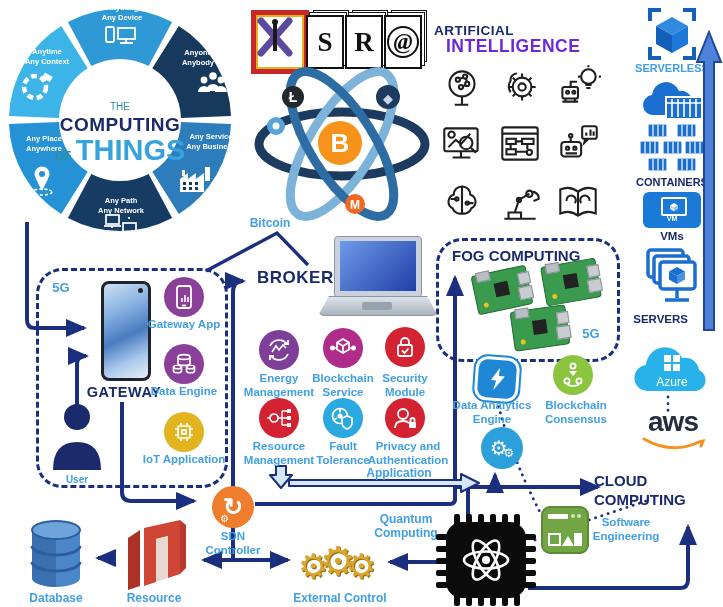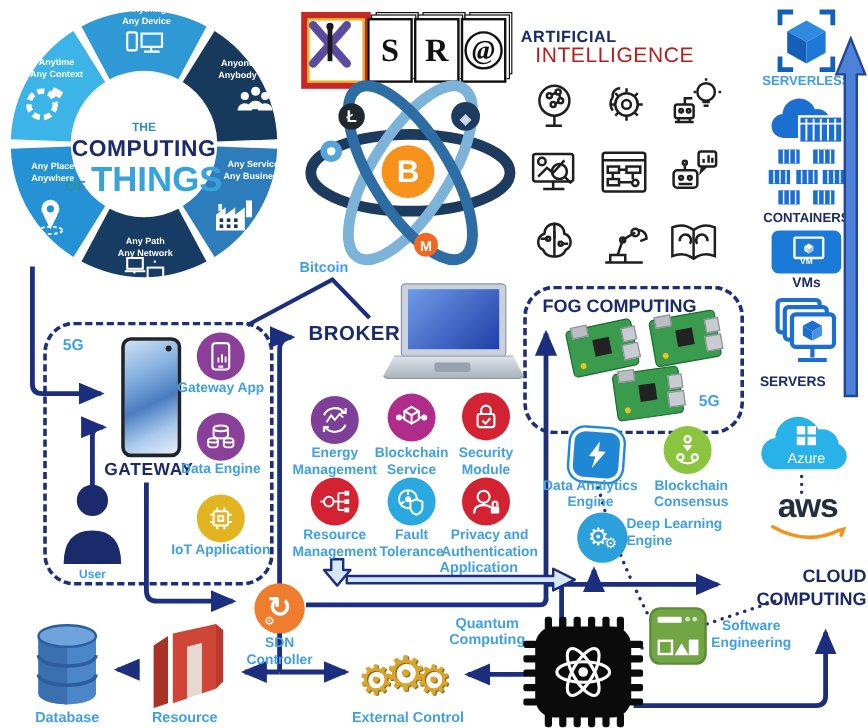--- a/index.html
+++ b/index.html
@@ -131,21 +131,21 @@
     </div>
   <div class="wlbl" style="left:14px;top:134px;width:60px">
       <div>Any Place</div>
       <div>Anywhere</div>
     </div>
   <div class="wlbl" style="left:17px;top:47px;width:60px">
       <div>Anytime</div>
       <div>Any Context</div>
     </div>
   <div class="abs" style="left:50px;top:96px;width:140px;text-align:center">
-    <div><span style="font-size:10px;font-weight:700;color:#2f8fa8">THE</span>
+    <div><span style="font-size:10px;font-weight:400;color:#2f8fa8">THE</span>
          <span style="font-size:19px;font-weight:800;color:#1b2a6b;letter-spacing:.5px">COMPUTING</span></div>
     <div style="margin-top:-2px"><span style="font-size:12px;font-weight:700;color:#2f8fa8">OF</span>
          <span style="font-size:29px;font-weight:800;color:#36a3dd">THINGS</span></div>
   </div>
 
   <div class="abs" style="left:251px;top:10px;width:48px;height:54px;background:#fff;border:5px solid #c62828;box-shadow:inset 0 0 0 2px #e8b21a">
     <svg width="38" height="44" viewBox="0 0 38 44">
       <path d="M19,22 L5,6 M19,22 L33,6 M19,22 L5,38 M19,22 L33,38" stroke="#5b4a9e" stroke-width="7" stroke-linecap="round"></path>
       <rect x="17" y="8" width="4" height="28" fill="#1a1a1a"></rect>
       <circle cx="19" cy="7" r="3" fill="#1a1a1a"></circle>
@@ -174,21 +174,21 @@
     <circle cx="136" cy="35" r="12" fill="#1d3a5f"></circle>
     <text x="136" y="41" text-anchor="middle" font-size="13" fill="#cdd6e8">◆</text>
     <circle cx="24" cy="64" r="9" fill="#55a5d8"></circle>
     <circle cx="24" cy="64" r="3.5" fill="#fff"></circle>
     <circle cx="103" cy="142" r="10" fill="#f26822"></circle>
     <text x="103" y="147" text-anchor="middle" font-size="12" font-weight="bold" fill="#fff">M</text>
   </svg>
   <div class="lb" style="left:244px;top:216px;width:52px;font-size:12px">Bitcoin</div>
 
   <div class="abs navy" style="left:434px;top:23px;font-size:13.5px;letter-spacing:.5px">ARTIFICIAL</div>
-  <div class="abs" style="left:446px;top:36px;font-size:17.5px;font-weight:400;color:#b91c1c;letter-spacing:.5px">INTELLIGENCE</div>
+  <div class="abs" style="left:446px;top:36px;font-size:17.5px;font-weight:700;color:#6d28d9;letter-spacing:.5px">INTELLIGENCE</div>
   <div class="aicell" style="left:437px;top:62px">
     <svg width="50" height="50" viewBox="0 0 48 48" fill="none" stroke="#1f1f1f" stroke-width="2">
       <circle cx="24" cy="21" r="12"></circle>
         <path d="M24,33 v8 M17,41 h13"></path>
       <circle cx="20" cy="17" r="2"></circle>
         <circle cx="27" cy="14" r="2"></circle>
         <circle cx="29" cy="21" r="2"></circle>
         <circle cx="23" cy="24" r="2"></circle>
       <path d="M21,16.5 l5,-2 M27.5,15.5 l1.5,4 M28,22 l-4,1.5"></path>
     </svg></div>
@@ -457,41 +457,40 @@
       <circle cx="6" cy="19" r="2.6"></circle>
         <circle cx="18" cy="19" r="2.6"></circle>
         <path d="M6,22.5 q6,3 12,0" stroke-width="1.6"></path>
     </svg>
   </div>
   <div class="lb" style="left:532px;top:399px;width:88px">Blockchain Consensus</div>
   <div class="circ" style="left:481px;top:427px;width:42px;height:42px;background:#2ba0da">
     <span style="color:#fff;font-size:20px;line-height:1">⚙</span>
       <span style="color:#fff;font-size:12px;line-height:1;margin-left:-4px;margin-top:10px">⚙</span>
   </div>
-  <div class="lb" style="left:522px;top:431px;width:95px;text-align:left">Deep Learning Engine</div>
 
   <div class="abs" style="left:628px;top:341px;width:88px;height:56px">
     <svg width="88" height="56" viewBox="0 0 88 56">
       <path d="M21,50 a13,13 0 0 1 -3,-26 a19,19 0 0 1 36,-7 a14,14 0 0 1 17,12 a11,11 0 0 1 -3,21 z" fill="#29b2e9"></path>
       <g>
           <rect x="36" y="14" width="7" height="7" fill="#fff"></rect>
           <rect x="45" y="14" width="7" height="7" fill="#fff"></rect>
           <rect x="36" y="23" width="7" height="7" fill="#fff"></rect>
           <rect x="45" y="23" width="7" height="7" fill="#fff"></rect>
         </g>
       <text x="44" y="45" text-anchor="middle" font-size="12" fill="#fff" font-family="Liberation Sans,sans-serif">Azure</text>
     </svg>
   </div>
   <div class="abs" style="left:640px;top:408px;width:66px;text-align:center">
     <div style="font-size:28px;font-weight:700;color:#232f3e;line-height:1;letter-spacing:-1px">aws</div>
     <svg width="64" height="16" viewBox="0 0 64 16">
         <path d="M3,3 q28,16 55,3 M58,6 l4,-1 -2,5" fill="none" stroke="#f4921e" stroke-width="3" stroke-linecap="round"></path>
       </svg>
   </div>
-  <div class="abs navy" style="left:594px;top:472px;width:128px;font-size:15px;text-align:right;line-height:1.25">
+  <div class="abs navy" style="left:594px;top:472px;width:128px;font-size:15px;text-align:left;line-height:1.25">
     <div>CLOUD</div>
       <div>COMPUTING</div>
   </div>
 
   <div class="lb" style="left:360px;top:466px;width:78px;font-size:12px">Application</div>
   <div class="lb" style="left:366px;top:512px;width:80px;font-size:12px">Quantum Computing</div>
 
   <div class="circ" style="left: 212px; top: 486px; width: 42px; height: 42px; background-color: rgb(238, 125, 46);">
     <span style="color:#fff;font-size:24px;font-weight:700;line-height:1">↻</span>
     <span style="position:absolute;left:8px;bottom:4px;color:#fff;font-size:10px">⚙</span>

